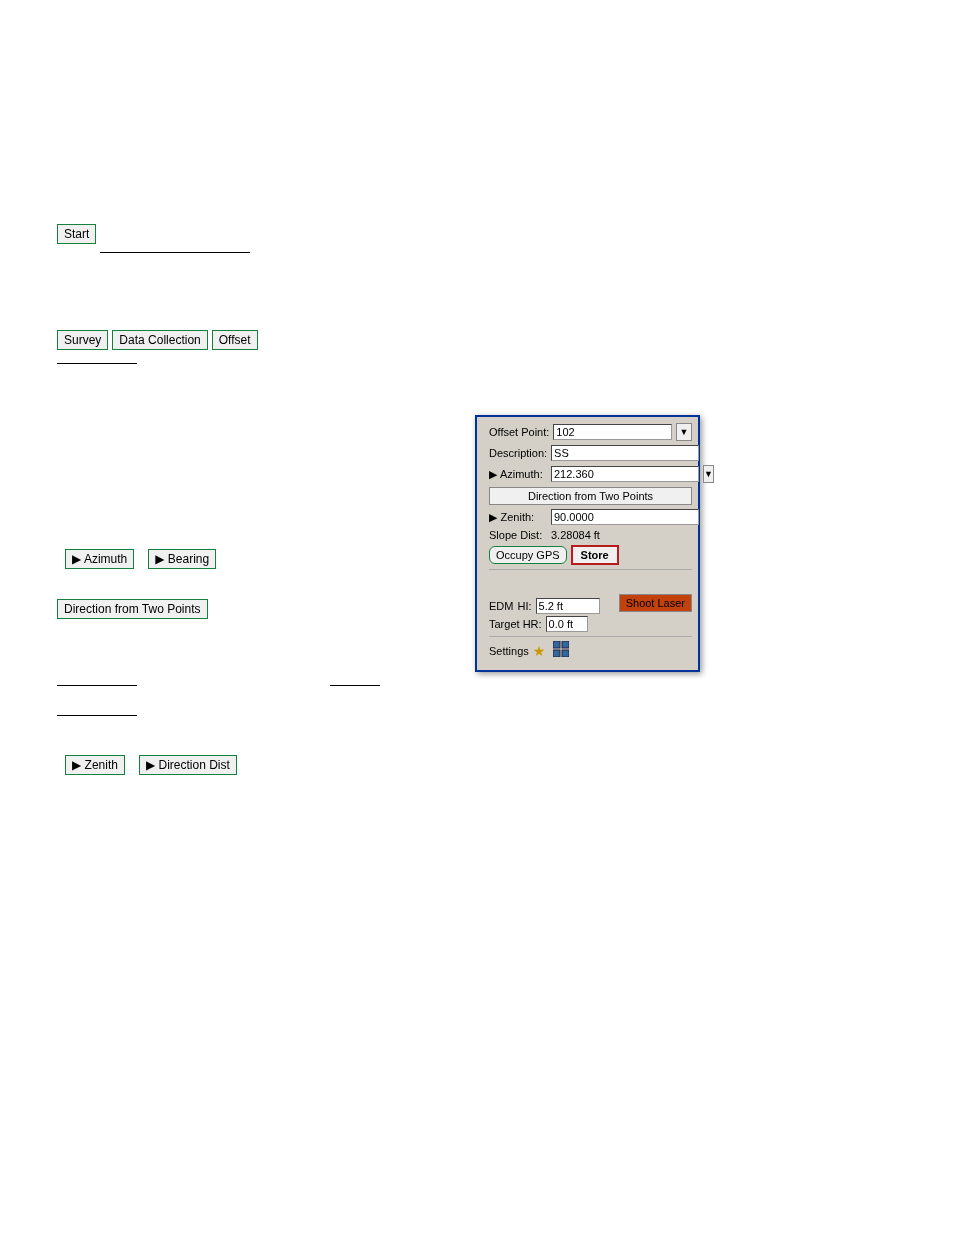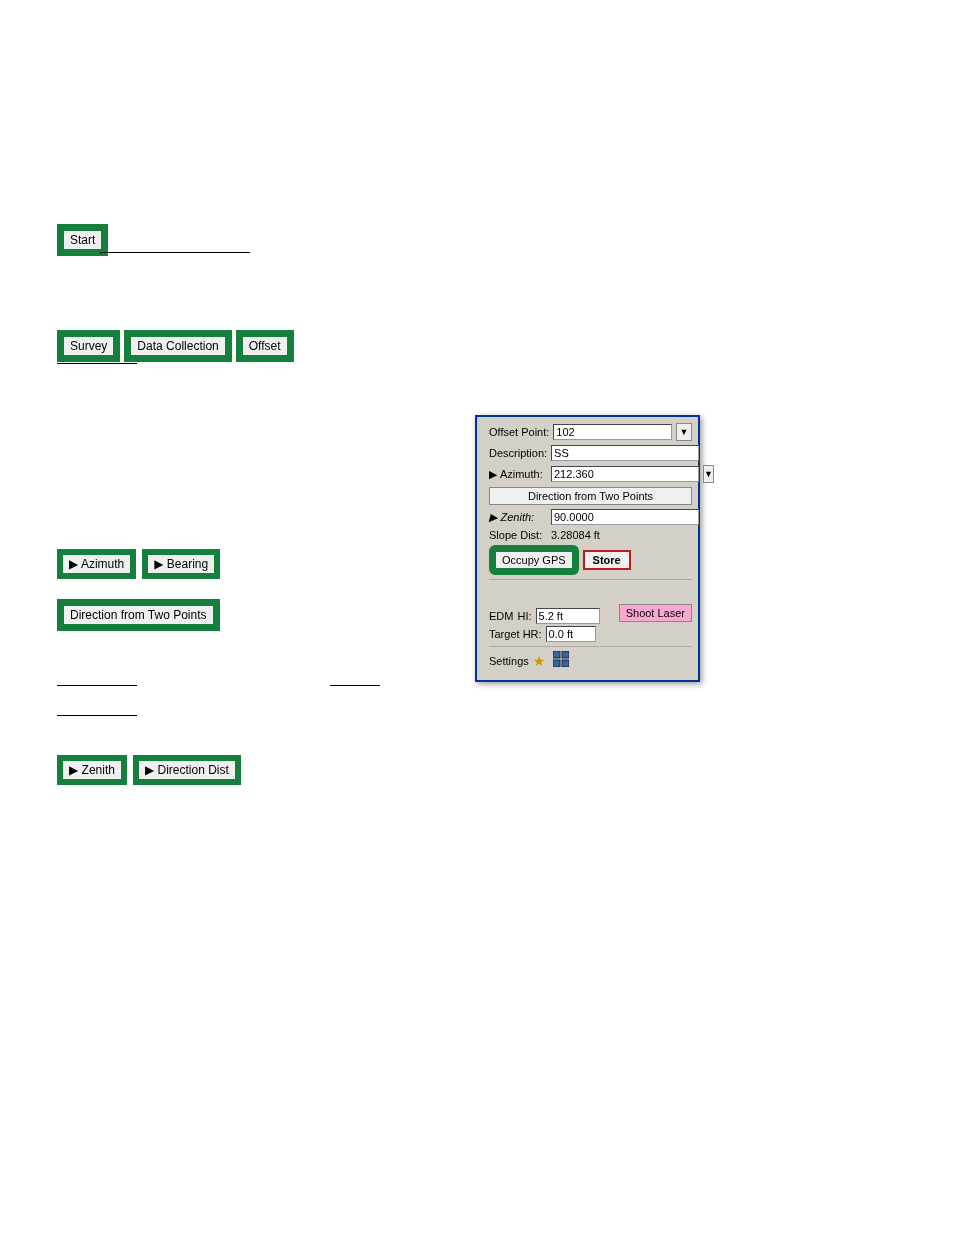--- a/index.html
+++ b/index.html
@@ -81,39 +81,40 @@
     .zenith-row {
       position: absolute;
       top: 755px; left: 57px;
       display: flex;
       gap: 6px;
       border-radius: 7px;
     }
 
     
     .win-btn {
-      border: 7px solid #15803d;
+      border: 1px solid #15803d;
       background: #f0f0f0;
       padding: 2px 6px;
       font-size: 12px;
       cursor: pointer;
       font-family: 'Tahoma', 'Arial', sans-serif;
     }
 
     
     .arrow-btn {
-      border: 6px solid #15803d;
+      border: 1px solid #15803d;
       background: #f0f0f0;
       padding: 2px 6px;
       font-size: 12px;
       cursor: pointer;
       font-family: 'Tahoma', 'Arial', sans-serif;
       display: flex;
       align-items: center;
       gap: 3px;
+      margin-left: 8px;
     }
 
     
     .dialog {
       position: absolute;
       top: 415px;
       left: 475px;
       width: 225px;
       border: 2px solid #003399;
       background: #d4d0c8;
@@ -235,21 +236,21 @@
       background: #f0f0f0;
       font-size: 11px;
       font-family: 'Tahoma', 'Arial', sans-serif;
       padding: 2px 8px;
       cursor: pointer;
       font-weight: bold;
     }
 
     .shoot-laser-btn {
       border: 1px solid #888;
-      background: #f9a8d4;
+      background: #c2410c;
       font-size: 11px;
       font-family: 'Tahoma', 'Arial', sans-serif;
       padding: 2px 6px;
       cursor: pointer;
       white-space: nowrap;
     }
   </style>
 </head>
 <body>
 
@@ -303,21 +304,21 @@
       <span class="dialog-label" style="min-width:58px;">▶ Azimuth:</span>
       <input class="dialog-input" value="212.360" style="flex: 1 1 0%;">
       <button class="dropdown-btn">▼</button>
     </div>
 
     <div class="dialog-row">
       <button class="full-row-btn">Direction from Two Points</button>
     </div>
 
     <div class="dialog-row">
-      <span class="dialog-label" style="min-width:58px;font-style:italic;">▶ Zenith:</span>
+      <span class="dialog-label" style="min-width:58px;">▶ Zenith:</span>
       <input class="dialog-input" value="90.0000" style="flex: 1 1 0%;">
     </div>
 
     <div class="dialog-row">
       <span class="dialog-label" style="min-width:58px;">Slope Dist:</span>
       <span class="dialog-label">3.28084 ft</span>
     </div>
 
     <div class="dialog-row">
       <button class="win-btn" style="font-size:11px;border-radius:6px;">Occupy GPS</button>
@@ -328,21 +329,21 @@
 
     <div class="dialog-row" style="justify-content: space-between;">
       <div style="display:flex; flex-direction:column; gap:2px;">
         <div style="display:flex; align-items:center; gap:4px;margin-top:24px;">
           <span class="dialog-label">EDM</span>
           <span class="dialog-label">HI:</span>
           <input class="dialog-input" value="5.2 ft" style="width: 64px;">
         </div>
         <div style="display:flex; align-items:center; gap:4px;">
           <span class="dialog-label">Target HR:</span>
-          <input class="dialog-input" value="0.0 ft" style="width: 50px;">
+          <input class="dialog-input" value="0.0 ft" style="width: 42px;">
         </div>
       </div>
       <button class="shoot-laser-btn">Shoot Laser</button>
     </div>
 
     <hr class="dialog-sep">
 
     <div class="dialog-row">
       <span class="dialog-label">Settings</span>
 

